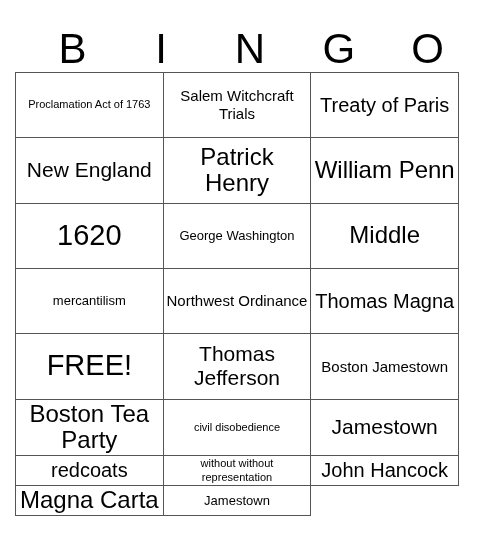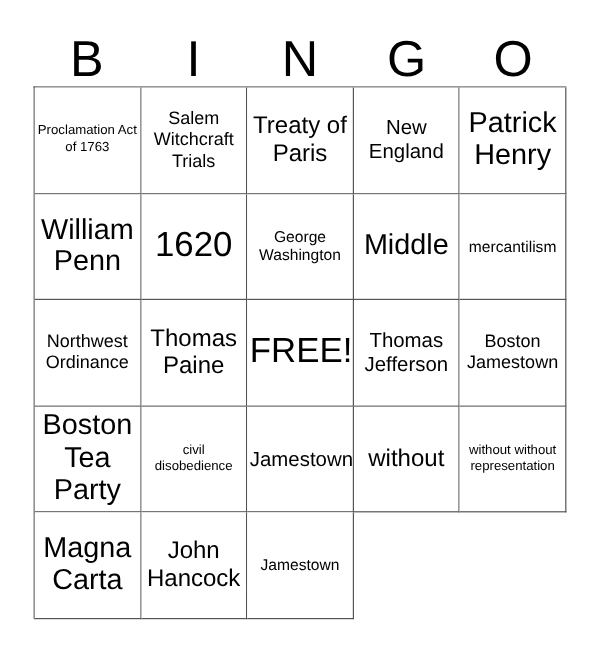--- a/index.html
+++ b/index.html
@@ -40,29 +40,29 @@
     font-size: 42px;
     line-height: 46px;
     font-weight: 400;
     letter-spacing: 0px;
     color: #000000;
     user-select: none;
   }
   
   #grid {
     position: absolute;
-    left: 28px;
+    left: 15px;
     top: 72px;
     width: 444px;
     height: 444px;
     box-sizing: border-box;
     border-top: 1px solid #555555;
     border-left: 1px solid #555555;
     display: grid;
-    grid-template-columns: repeat(5, 1fr);
+    grid-template-columns: repeat(3, 1fr);
     grid-template-rows: repeat(5, 1fr);
     background: #ffffff;
   }
   .cell {
     box-sizing: border-box;
     border-right: 1px solid #555555;
     border-bottom: 1px solid #555555;
     display: flex;
     align-items: center;
     justify-content: center;
@@ -77,21 +77,21 @@
     text-align: center;
     line-height: 1.14;
     white-space: pre-line;
     word-break: normal;
     color: #000000;
   }
   
   .fs-xs  { font-size: 11px; line-height: 1.22; }
   .fs-s   { font-size: 13px; line-height: 1.20; }
   .fs-m   { font-size: 15px; line-height: 1.18; }
-  .fs-l   { font-size: 17px; line-height: 1.16; }
+  .fs-l   { font-size: 21px; line-height: 1.16; }
   .fs-xl  { font-size: 20px; line-height: 1.14; }
   .fs-xxl { font-size: 24px; line-height: 1.12; }
   .fs-h   { font-size: 29px; line-height: 1.10; }
 </style>
 </head>
 <body>
 
 <div id="card">
 
   <div id="header-row">
@@ -130,50 +130,50 @@
       <div class="cell">
         <span class="cell-text fs-xxl">Middle</span>
       </div>
       <div class="cell">
         <span class="cell-text fs-s">mercantilism</span>
       </div>
       <div class="cell">
         <span class="cell-text fs-m">Northwest Ordinance</span>
       </div>
       <div class="cell">
-        <span class="cell-text fs-xl">Thomas Paine</span>
+        <span class="cell-text fs-xl">Thomas Magna</span>
       </div>
       <div class="cell">
         <span class="cell-text fs-h">FREE!</span>
       </div>
       <div class="cell">
         <span class="cell-text fs-l">Thomas Jefferson</span>
       </div>
       <div class="cell">
         <span class="cell-text fs-m">Boston Jamestown</span>
       </div>
       <div class="cell">
         <span class="cell-text fs-xxl">Boston Tea Party</span>
       </div>
       <div class="cell">
         <span class="cell-text fs-xs">civil disobedience</span>
       </div>
       <div class="cell">
         <span class="cell-text fs-l">Jamestown</span>
       </div>
       <div class="cell">
-        <span class="cell-text fs-xl">without</span>
+        <span class="cell-text fs-xl">redcoats</span>
       </div>
       <div class="cell">
         <span class="cell-text fs-xs">without without representation</span>
       </div>
       <div class="cell">
-        <span class="cell-text fs-xxl">Magna Carta</span>
+        <span class="cell-text fs-xl">John Hancock</span>
       </div>
       <div class="cell">
-        <span class="cell-text fs-xl">John Hancock</span>
+        <span class="cell-text fs-xxl">Magna Carta</span>
       </div>
       <div class="cell">
         <span class="cell-text fs-s">Jamestown</span>
       </div>
     </div>
 
 </div>
 
 </body></html>

